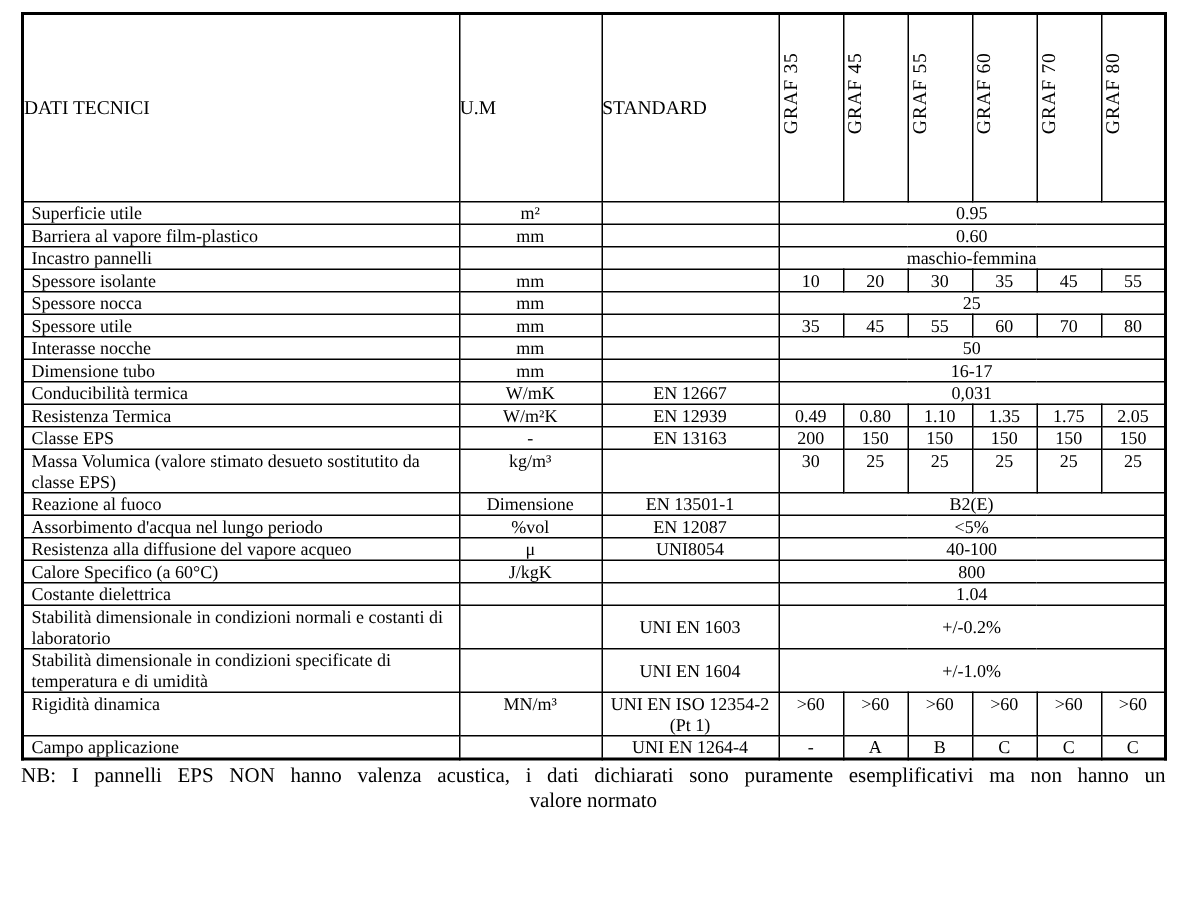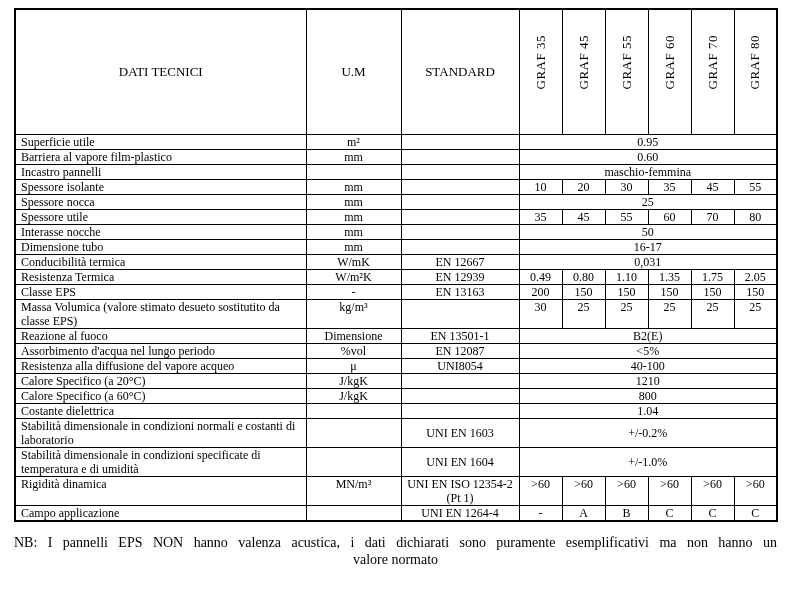--- a/index.html
+++ b/index.html
@@ -32,42 +32,42 @@
     border: 1px solid #000;
     padding: 0 2px;
     font-weight: normal;
     font-size: 12px;
     line-height: 14px;
     vertical-align: middle;
     overflow: hidden;
   }
   thead th {
     height: 124px;
-    text-align: center;
+    text-align: left;
     font-size: 13px;
     padding: 0;
   }
   th.graf-th { vertical-align: middle; }
   .rot {
     display: inline-block;
     writing-mode: vertical-rl;
     transform: rotate(180deg);
     white-space: nowrap;
     font-size: 13px;
     letter-spacing: 0.5px;
     margin-bottom: 16px;
   }
   tbody td { height: 14px; }
   td.label { text-align: left; padding: 0 3px 0 5px; }
   td.um, td.std, td.val { text-align: center; }
   tr.valign-top td { vertical-align: top; }
 
   .note {
     width: 763px;
-    margin-top: 12px;
+    margin-top: 2px;
     font-size: 14px;
     line-height: 17px;
   }
   .note-line1 { text-align: justify; text-align-last: justify; }
   .note-line2 { text-align: center; }
 </style>
 </head>
 <body>
 
 <div class="page">
@@ -206,26 +206,20 @@
           <td class="std">EN 12087</td>
           <td class="val" colspan="6">&lt;5%</td>
         </tr>
         <tr>
           <td class="label">Resistenza alla diffusione del vapore acqueo</td>
           <td class="um">μ</td>
           <td class="std">UNI8054</td>
           <td class="val" colspan="6">40-100</td>
         </tr>
         <tr>
-          <td class="label">Calore Specifico (a 20°C)</td>
-          <td class="um">J/kgK</td>
-          <td class="std"></td>
-          <td class="val" colspan="6">1210</td>
-        </tr>
-        <tr>
           <td class="label">Calore Specifico (a 60°C)</td>
           <td class="um">J/kgK</td>
           <td class="std"></td>
           <td class="val" colspan="6">800</td>
         </tr>
         <tr>
           <td class="label">Costante dielettrica</td>
           <td class="um"></td>
           <td class="std"></td>
           <td class="val" colspan="6">1.04</td>

